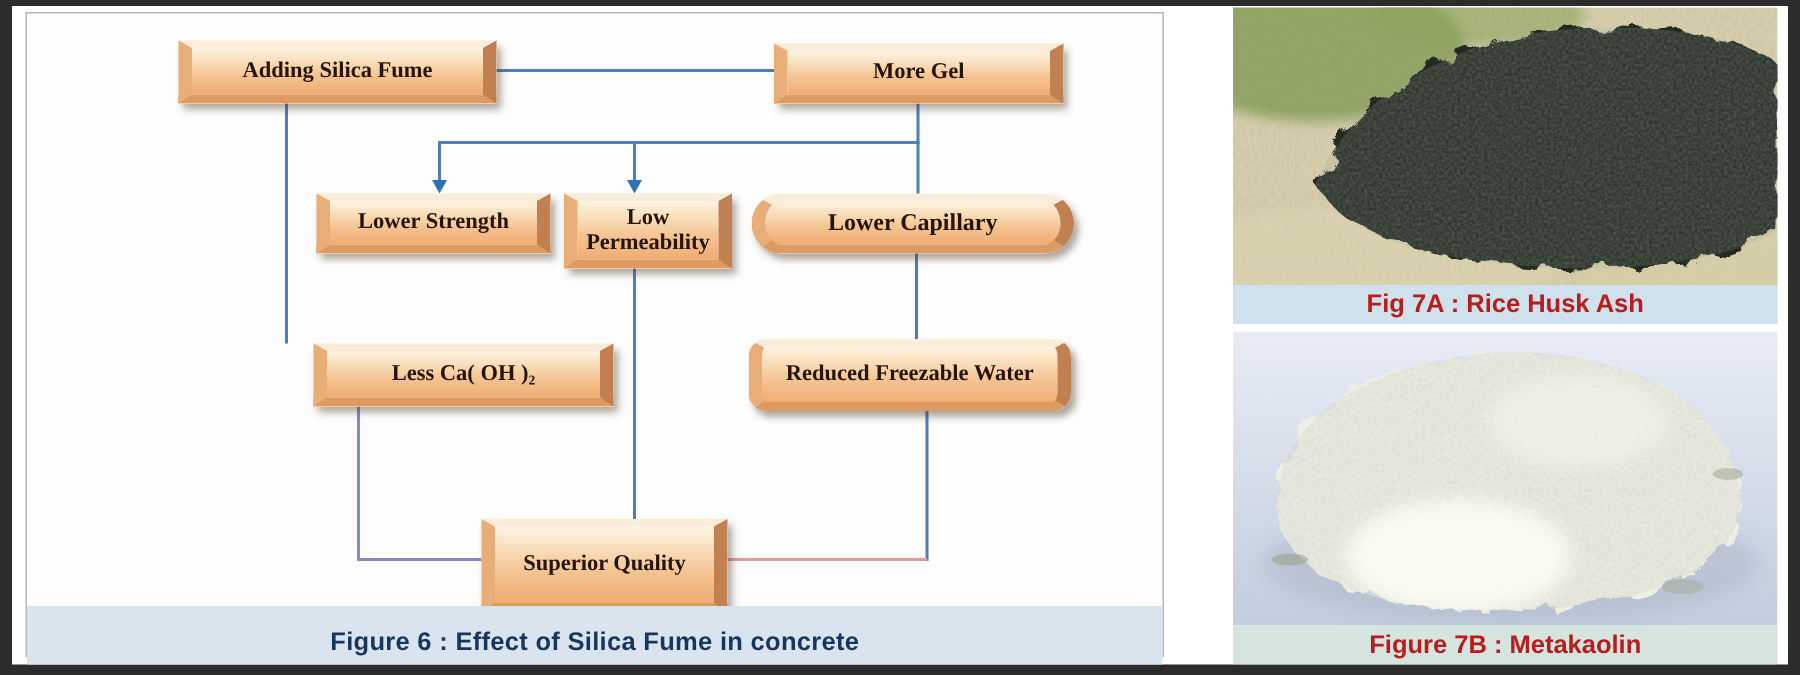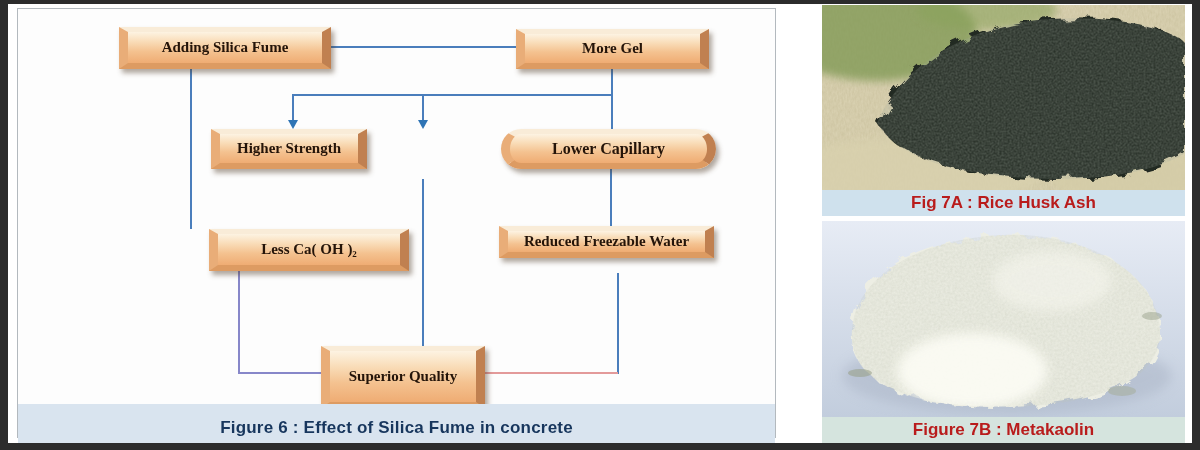--- a/index.html
+++ b/index.html
@@ -71,24 +71,25 @@
     <div class="vline" style="left:172px;top:60px;height:160px;"></div>
     <div class="vline" style="left:592px;top:160px;height:57px;"></div>
     <div class="vline purple" style="left:220px;top:262px;height:103px;"></div>
     <div class="hline purple" style="left:220px;top:363px;width:83px;"></div>
     <div class="vline" style="left:404px;top:170px;height:167px;"></div>
     <div class="vline" style="left:599px;top:264px;height:101px;"></div>
     <div class="hline pink" style="left:467px;top:363px;width:133px;"></div>
 
     <div class="node" style="left:101px;top:18px;width:212px;height:42px;">Adding Silica Fume</div>
     <div class="node" style="left:498px;top:20px;width:193px;height:40px;">More Gel</div>
-    <div class="node" style="left:193px;top:120px;width:156px;height:40px;">Higher Strength</div>
+    <div class="node" style="left:193px;top:120px;width:156px;height:40px;">Lower Strength</div>
+    <div class="node" style="left:358px;top:120px;width:112px;height:50px;">Low Permeability</div>
     <div class="node big" style="left:483px;top:120px;width:215px;height:40px;">Lower Capillary</div>
     <div class="node" style="left:143px;top:220px;width:200px;height:42px;margin-left:48px;">Less Ca( OH )₂</div>
-    <div class="node" style="left:481px;top:217px;width:215px;height:32px;">Reduced Freezable Water</div>
+    <div class="node" style="left:481px;top:217px;width:215px;height:48px;border-radius:12px;">Reduced Freezable Water</div>
     <div class="node" style="left:303px;top:337px;width:164px;height:62px;">Superior Quality</div>
 
     <div class="fc-caption">Figure 6 :  Effect of Silica Fume in concrete</div>
   </div>
 
   <div class="photo-col">
 
     <svg class="photo" width="363" height="185" viewBox="0 0 363 185" preserveAspectRatio="none">
       <defs>
         <filter id="strawNoise" x="-5%" y="-5%" width="110%" height="110%">

